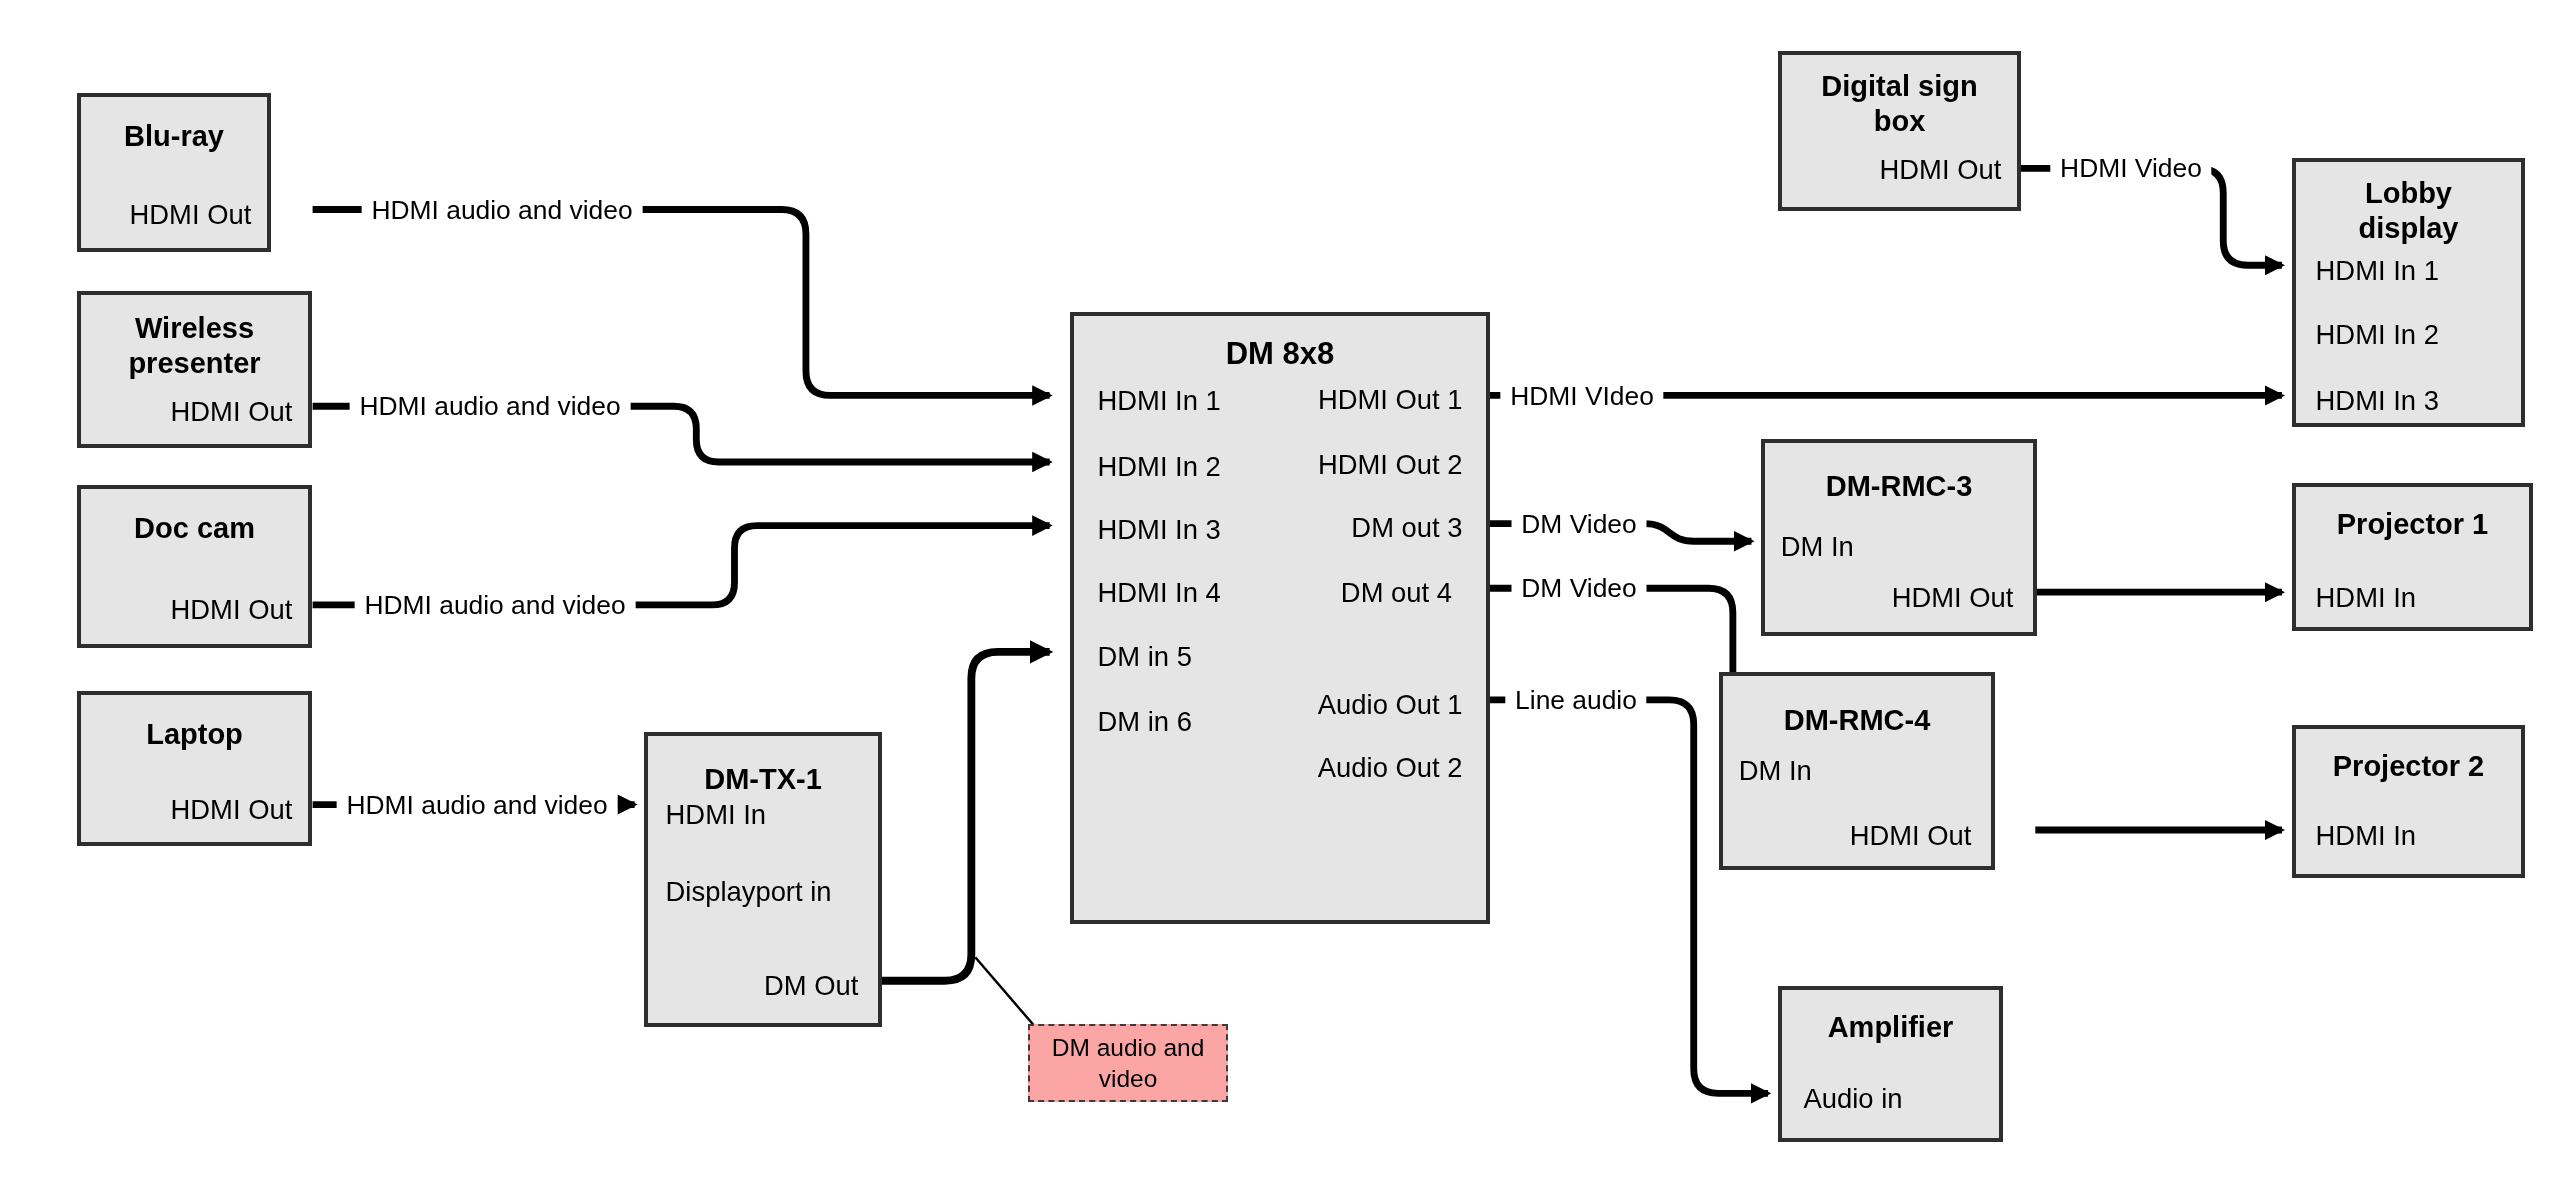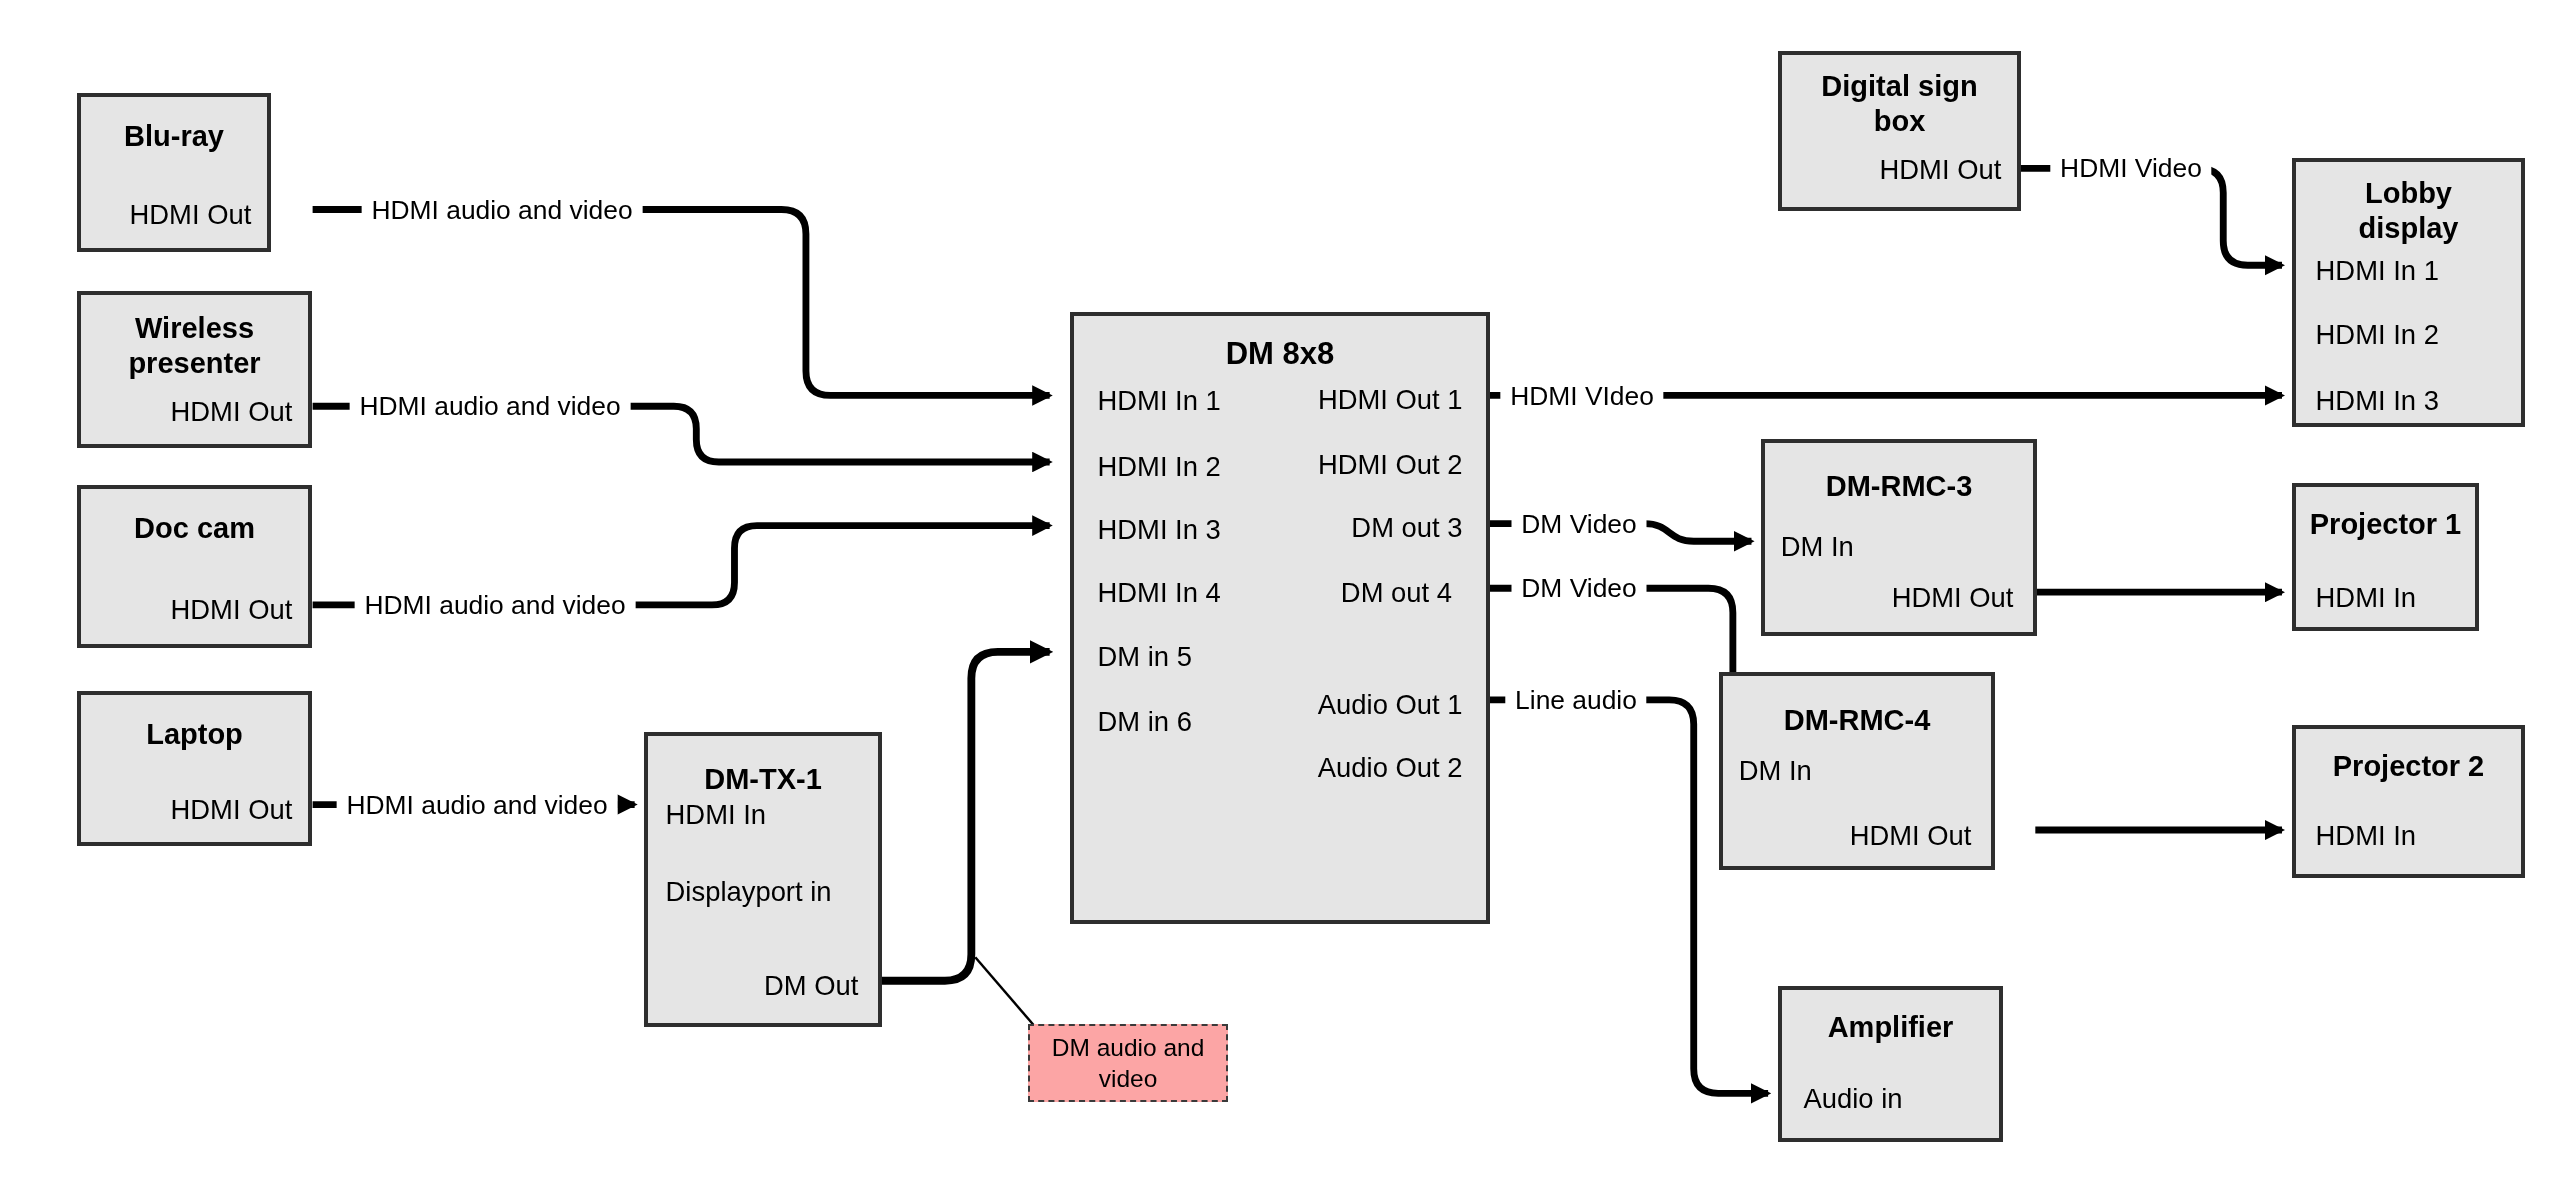--- a/index.html
+++ b/index.html
@@ -139,21 +139,21 @@
     <div class="port left" style="top:172px;padding-left:19.6px;">HDMI In 2</div>
     <div class="port left" style="top:238px;padding-left:19.6px;">HDMI In 3</div>
   </div>
 
   <div class="node" style="left:1761px;top:439px;width:276px;height:197px;">
     <div class="title" style="top:25.5px;"><span class="tw">DM-RMC-3</span></div>
     <div class="port left" style="top:103px;padding-left:15.7px;">DM In</div>
     <div class="port right" style="top:154px;padding-right:19.6px;">HDMI Out</div>
   </div>
 
-  <div class="node" style="left:2292px;top:483px;width:187px;height:148px;">
+  <div class="node" style="left:2292px;top:483px;width:241px;height:148px;">
     <div class="title" style="top:19.6px;"><span class="tw">Projector 1</span></div>
     <div class="port left" style="top:110px;padding-left:19.6px;">HDMI In</div>
   </div>
 
   <div class="node" style="left:1719px;top:672px;width:276px;height:198px;">
     <div class="title" style="top:27.4px;"><span class="tw">DM-RMC-4</span></div>
     <div class="port left" style="top:94px;padding-left:15.7px;">DM In</div>
     <div class="port right" style="top:159px;padding-right:19.6px;">HDMI Out</div>
   </div>
 

